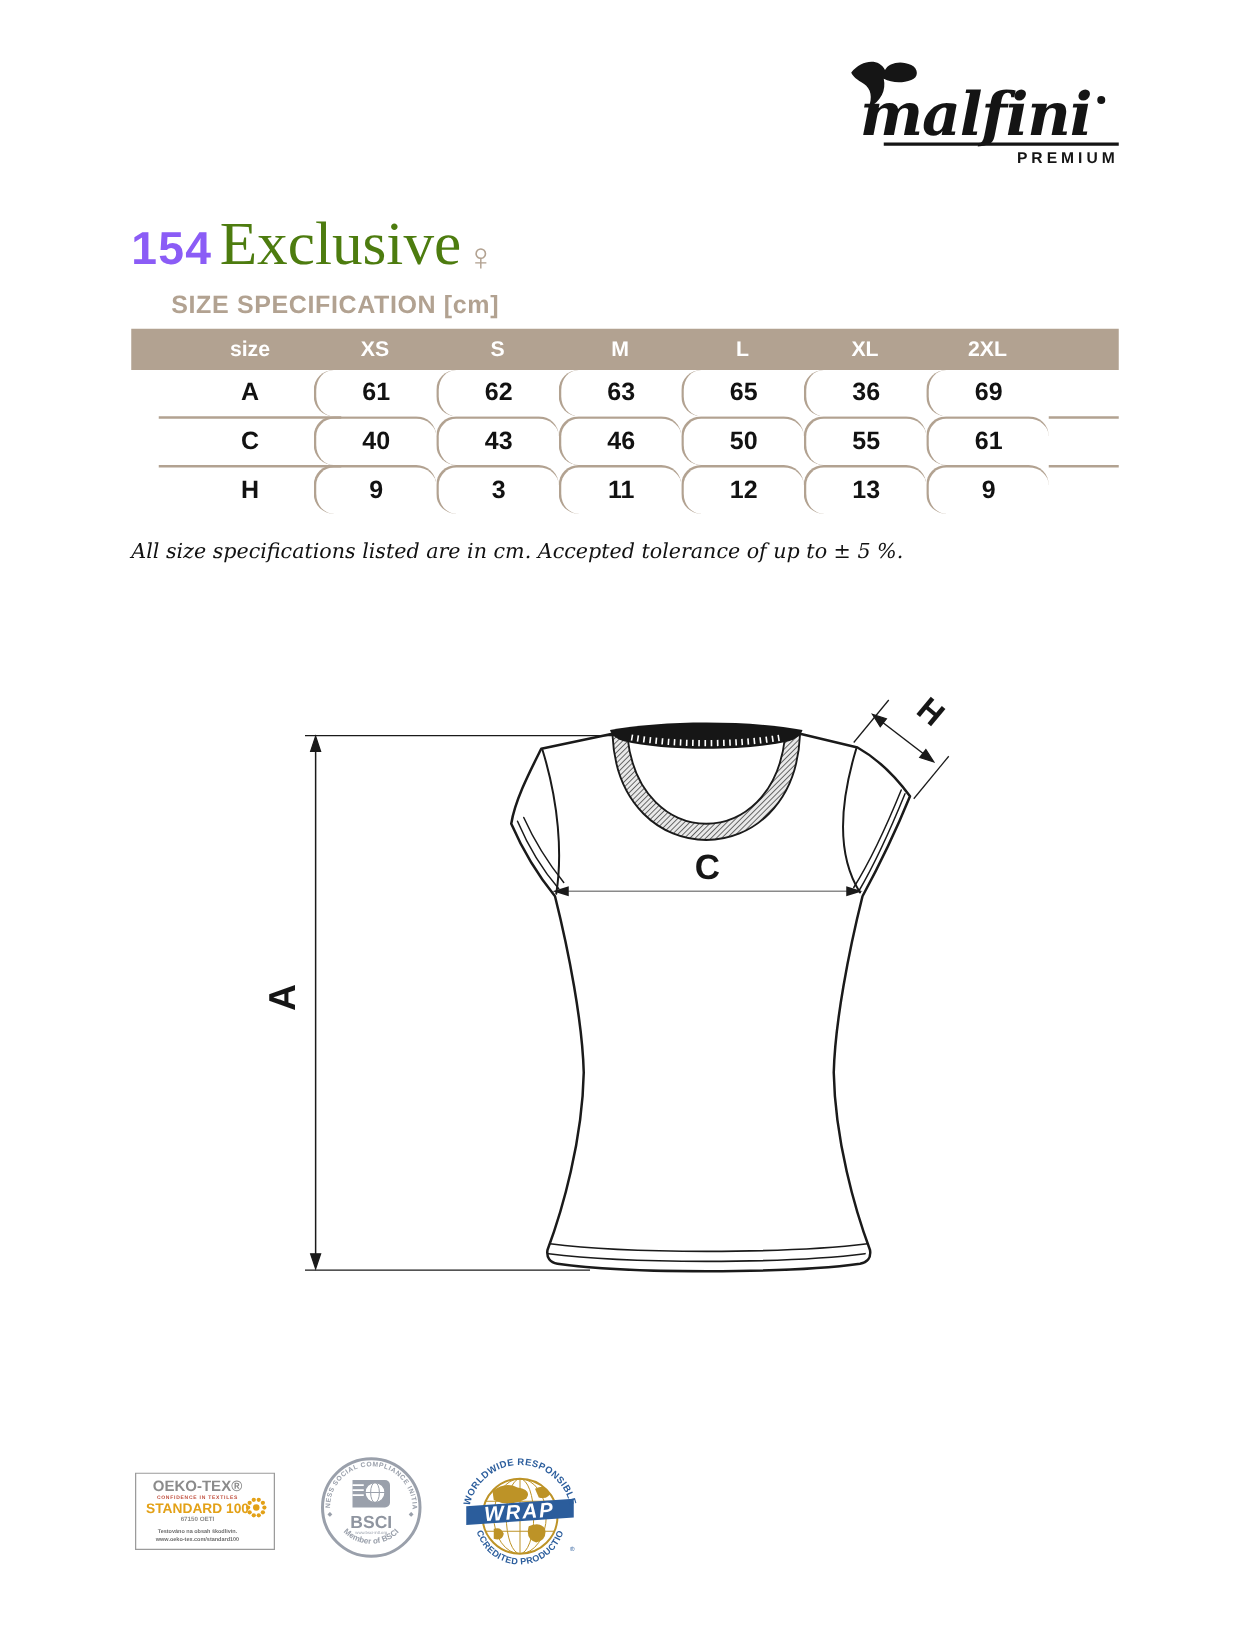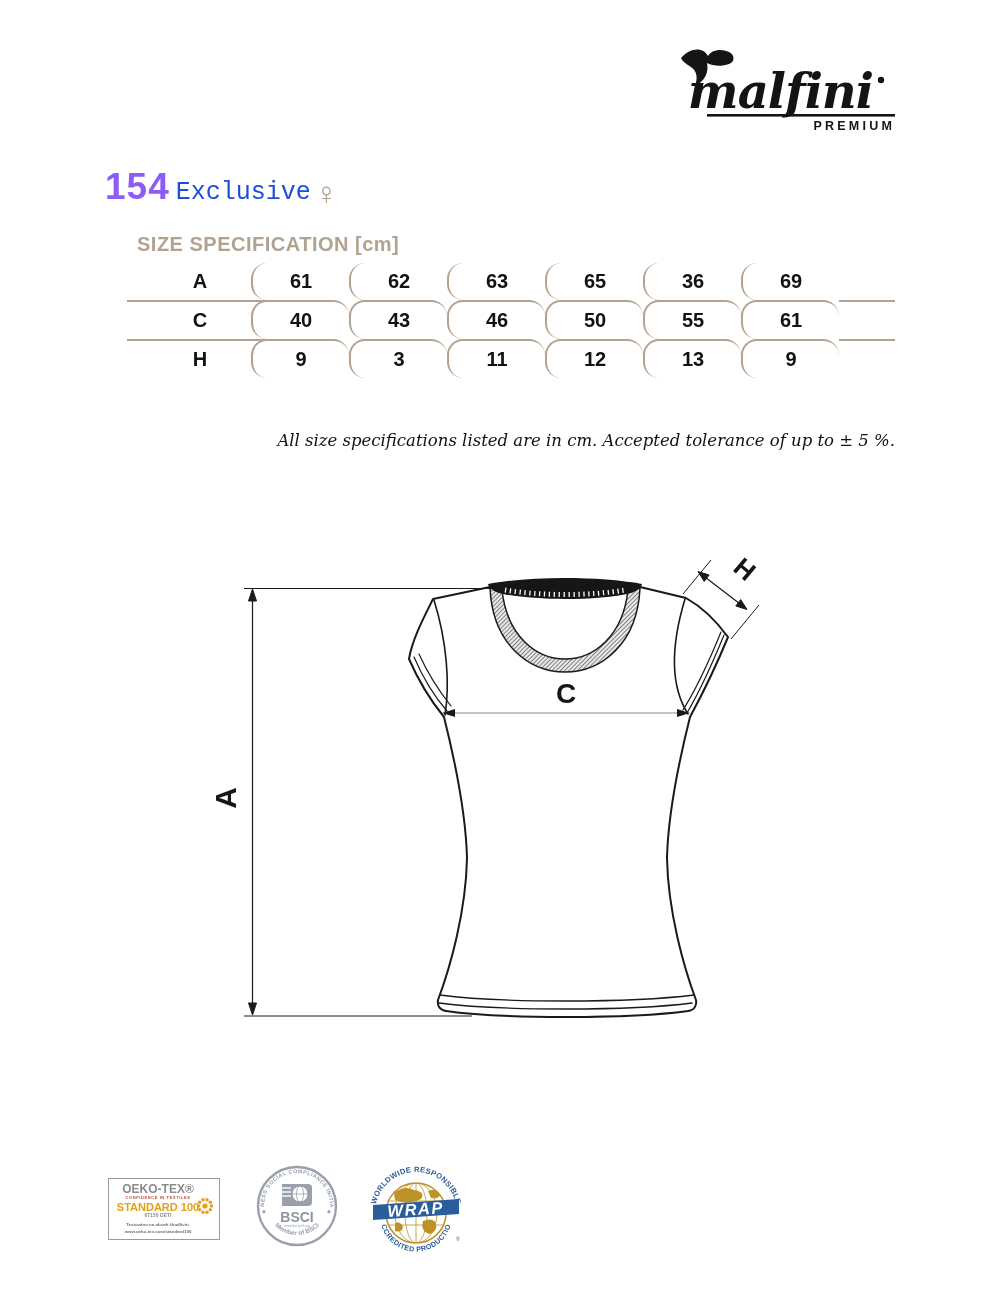--- a/index.html
+++ b/index.html
@@ -3,37 +3,37 @@
 <meta charset="utf-8">
 <style>
   html,body{margin:0;padding:0;}
   body{width:1000px;height:1300px;background:#fff;position:relative;
        font-family:"Liberation Sans",sans-serif;color:#161616;overflow:hidden;}
   .abs{position:absolute;}
 
   
   .title{left:105px;top:166px;white-space:nowrap;}
   .title .code{font-size:37px;font-weight:bold;color:#8b5cf6;letter-spacing:1px;}
-  .title .pname{font-family:Liberation Mono, monospace;font-size:25px;color:#1d4ed8;margin-left:6px;}
+  .title .pname{font-family:Liberation Serif, serif;font-size:49px;color:#4d7c0f;margin-left:6px;}
   .title .venus{font-size:31px;color:#b2a291;position:relative;top:5px;left:4px;font-weight:normal;}
 
   .section-title{left:105px;top:233px;font-size:20px;font-weight:bold;color:#b2a291;letter-spacing:.5px;margin-left:32px;}
 
   
   .spec-table{left:105px;top:263px;width:790px;}
   .trow{display:grid;grid-template-columns:146px repeat(6,98px) 1fr;}
   .trow.head{background:#b2a291;}
   .trow.head .cell{height:33px;color:#fff;font-weight:bold;font-size:17px;}
   .cell{display:flex;align-items:center;justify-content:center;}
   .trow.body .cell{height:37px;font-weight:bold;font-size:20px;color:#121212;}
   .trow.body .val{border-left:2px solid #b2a291;border-radius:16px;}
   .trow.r2 .cell,.trow.r3 .cell{border-top:2px solid #b2a291;}
   .cell.lab{transform:translateX(22px);}
 
-  .note{left:105px;top:414px;width:790px;text-align:right;
+  .note{left:105px;top:414px;width:790px;text-align:left;
         font-family:"DejaVu Serif",serif;font-style:italic;font-size:16.5px;color:#111;}
 
   svg text{font-family:"Liberation Sans",sans-serif;}
   .serifit{font-family:"DejaVu Serif",serif;font-style:italic;font-weight:bold;}
 </style>
 </head>
 <body>
 
 <svg class="abs" style="left:645px;top:46px" width="260" height="92" viewBox="0 0 260 92">
   <path fill="#151515" d="M 36 12 C 44 2 58 0 63 10 C 66 4 76 2 84 6 C 90 9 90 16 84 18
@@ -44,20 +44,30 @@
   <text x="250" y="84" text-anchor="end" font-size="12.5" font-weight="bold" letter-spacing="3.2" fill="#151515">PREMIUM</text>
 </svg>
 
 <div class="abs title">
   <span class="code">154</span><span class="pname">Exclusive</span><span class="venus">♀</span>
 </div>
 
 <div class="abs section-title">SIZE SPECIFICATION [cm]</div>
 
 <div class="abs spec-table">
+  <div class="trow head">
+    <div class="cell lab">size</div>
+    <div class="cell">XS</div>
+    <div class="cell">S</div>
+    <div class="cell">M</div>
+    <div class="cell">L</div>
+    <div class="cell">XL</div>
+    <div class="cell">2XL</div>
+    <div class="cell"></div>
+  </div>
   <div class="trow body r1">
     <div class="cell lab">A</div>
     <div class="cell val">61</div>
     <div class="cell val">62</div>
     <div class="cell val">63</div>
     <div class="cell val">65</div>
     <div class="cell val">36</div>
     <div class="cell val">69</div>
     <div class="cell"></div>
   </div>

